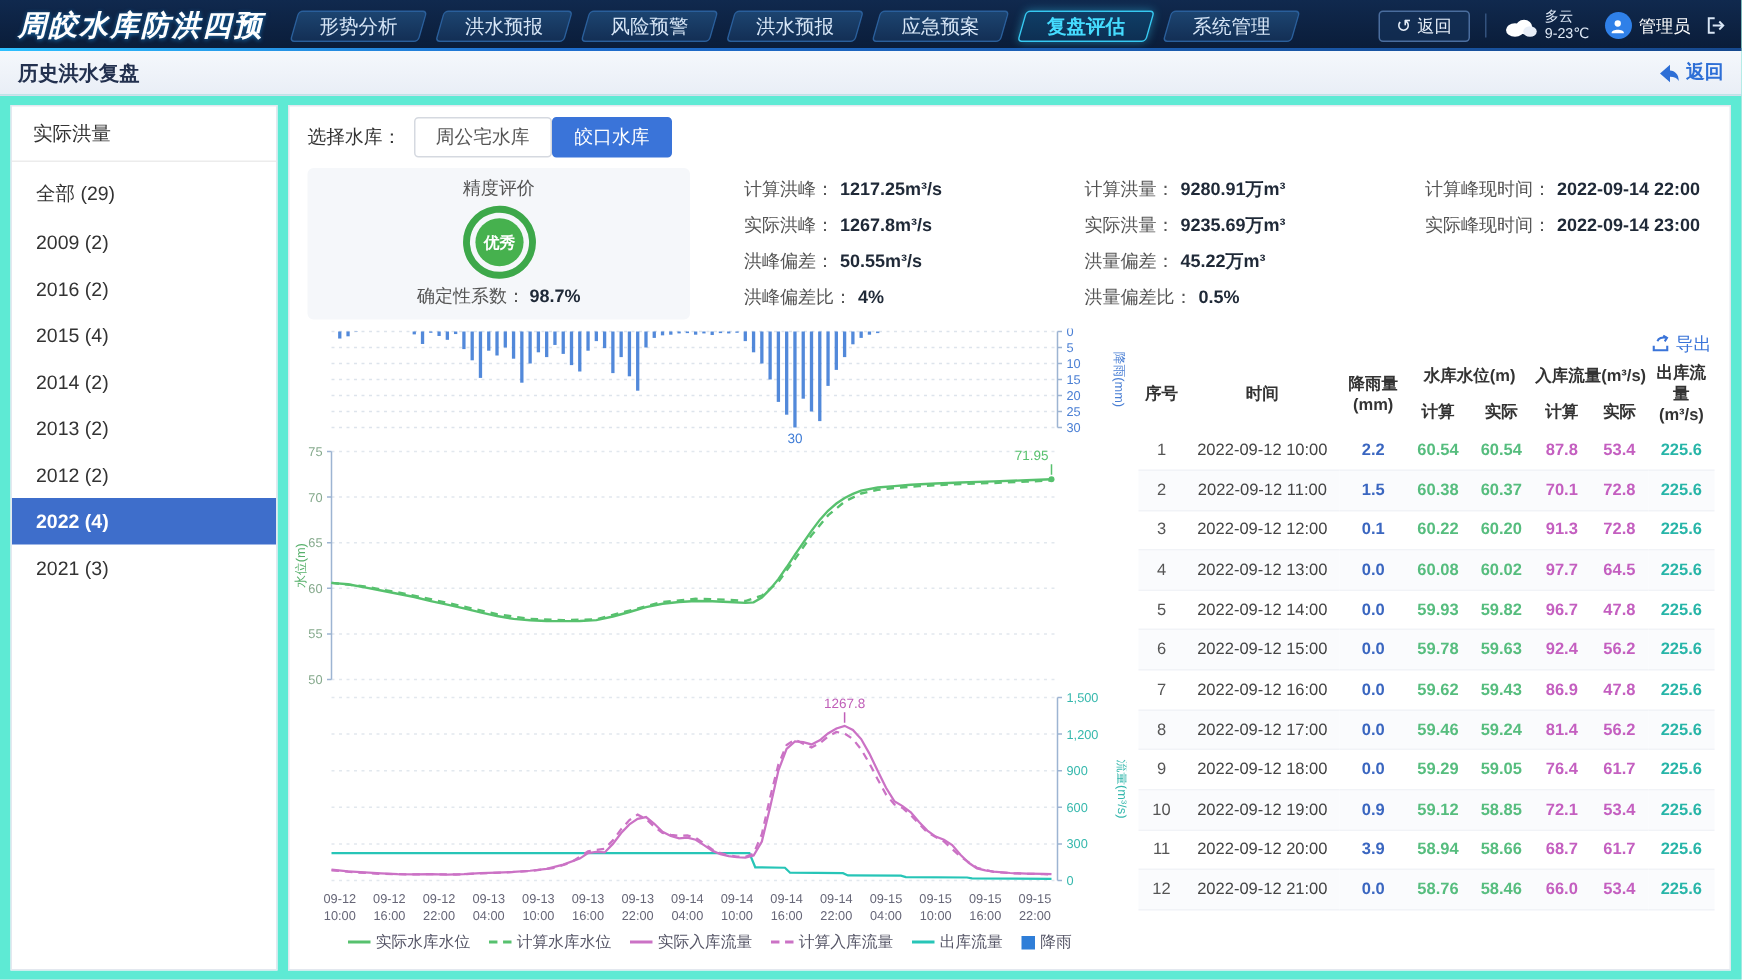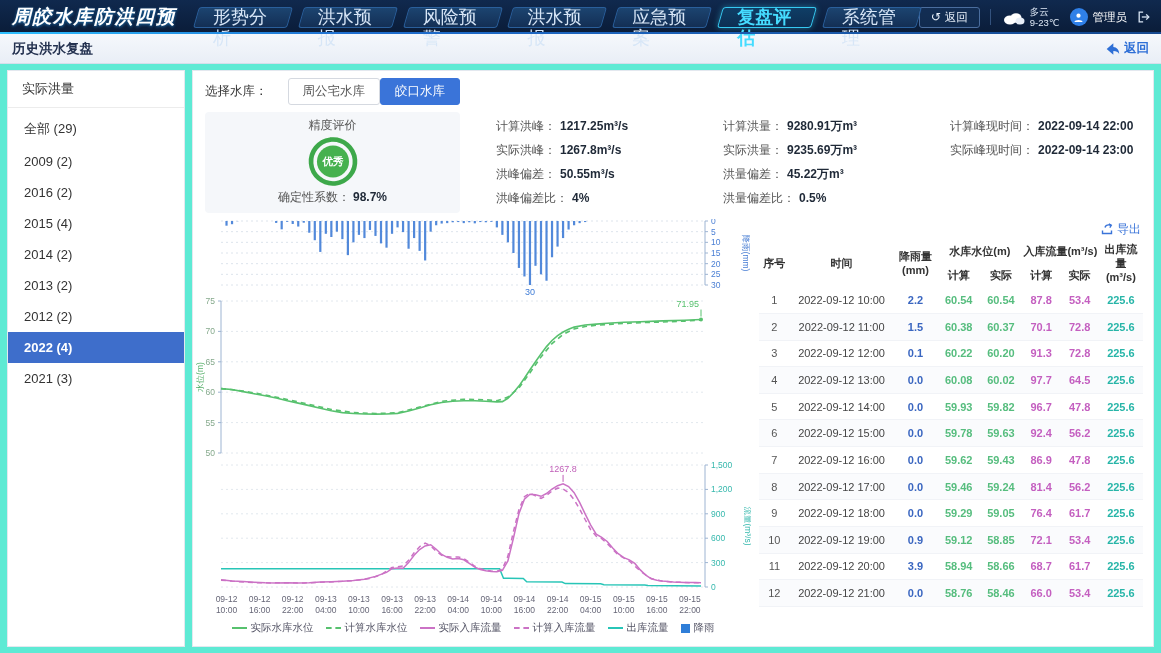--- a/index.html
+++ b/index.html
@@ -5,21 +5,21 @@
   * { margin:0; padding:0; box-sizing:border-box; }
   body { font-family:"Liberation Sans","DejaVu Sans",sans-serif; background:#c9d2e0; }
   .app { width:1161px; height:653px; overflow:hidden; background:#5eead4; position:relative; }
 
   
   .topnav { height:34px; display:flex; align-items:center; background:linear-gradient(180deg,#10294e 0%,#0a1c38 100%); position:relative; }
   .topnav::after { content:""; position:absolute; left:0; bottom:0; width:100%; height:2px;
     background:linear-gradient(90deg,#2ec0ff 0%,#1f6fd0 30%,#16498f 100%); }
   .logo { font-size:19px; font-weight:bold; font-style:italic; color:#fff; padding:0 20px 0 12px; letter-spacing:1.5px; white-space:nowrap; text-shadow:0 1px 3px rgba(40,170,255,.6); }
   .nav-items { display:flex; gap:11px; flex:1; align-items:center; }
-  .nav-item { position:relative; height:21px; line-height:21px; padding:0 17px; font-size:18px; color:#d7e6f7; cursor:pointer; }
+  .nav-item { position:relative; height:21px; line-height:21px; padding:0 17px; font-size:13px; color:#d7e6f7; cursor:pointer; }
   .nav-item::before { content:""; position:absolute; inset:0; transform:skewX(-16deg); background:linear-gradient(180deg,#1c4470,#132f55); border:1px solid #2a5f9b; border-radius:3px; }
   .nav-item span { position:relative; }
   .nav-item.active { color:#45dcff; font-weight:bold; }
   .nav-item.active::before { background:linear-gradient(180deg,#0f3e66,#0d2f53); border-color:#36c9f2; box-shadow:0 0 6px rgba(54,201,242,.45); }
   .topnav-right { display:flex; align-items:center; gap:10px; padding-right:10px; }
   .back-btn { display:flex; align-items:center; gap:4px; background:rgba(22,52,92,.6); border:1px solid #4a6d9e; color:#e6eef8; font-size:11.5px; padding:2px 11px; border-radius:3px; cursor:pointer; font-family:inherit; }
   .back-ico { font-size:12px; }
   .v-div { width:1px; height:16px; background:#33527e; }
   .weather { display:flex; align-items:center; gap:5px; }
   .weather-txt { font-size:9.5px; color:#dfe9f6; line-height:1.2; }
@@ -34,21 +34,21 @@
 
   
   .content { display:flex; gap:7px; padding:6px 7px; height:589px; }
   .sidebar { width:178px; background:#fff; border:1px solid #e3e8ef; display:flex; flex-direction:column; }
   .sidebar-title { padding:9px 14px; font-size:13px; color:#333; border-bottom:1px solid #ececec; }
   .year-list { list-style:none; padding:4px 0; }
   .year-list li { padding:8px 16px; font-size:13px; color:#333; cursor:pointer; }
   .year-list li.selected { background:#3e6ecb; color:#fff; font-weight:bold; }
 
   .main { flex:1; background:#fff; border:1px solid #e3e8ef; display:flex; flex-direction:column; overflow:hidden; }
-  .res-row { display:flex; align-items:center; gap:20px; padding:7px 12px 4px; }
+  .res-row { display:flex; align-items:center; gap:8px; padding:7px 12px 4px; }
   .res-label { font-size:12.5px; color:#333; }
   .res-btn { padding:4px 14px; font-size:12.5px; border:1px solid #d5d9e0; background:#fff; color:#555; border-radius:3px; cursor:pointer; font-family:inherit; }
   .res-btn.active { background:#3a74d9; border-color:#3a74d9; color:#fff; }
 
   .stats-row { display:flex; gap:10px; padding:3px 12px 6px; height:110px; }
   .gauge-card { width:255px; background:#f5f7fa; border-radius:4px; display:flex; flex-direction:column; align-items:center; justify-content:space-between; padding:5px 0 7px; }
   .gauge-title { font-size:12px; color:#555; }
   .coeff { font-size:12px; color:#555; }
   .coeff b { color:#1f2937; margin-left:3px; }
   .metric-col { flex:1; display:flex; flex-direction:column; padding:2px 0 0 26px; }

